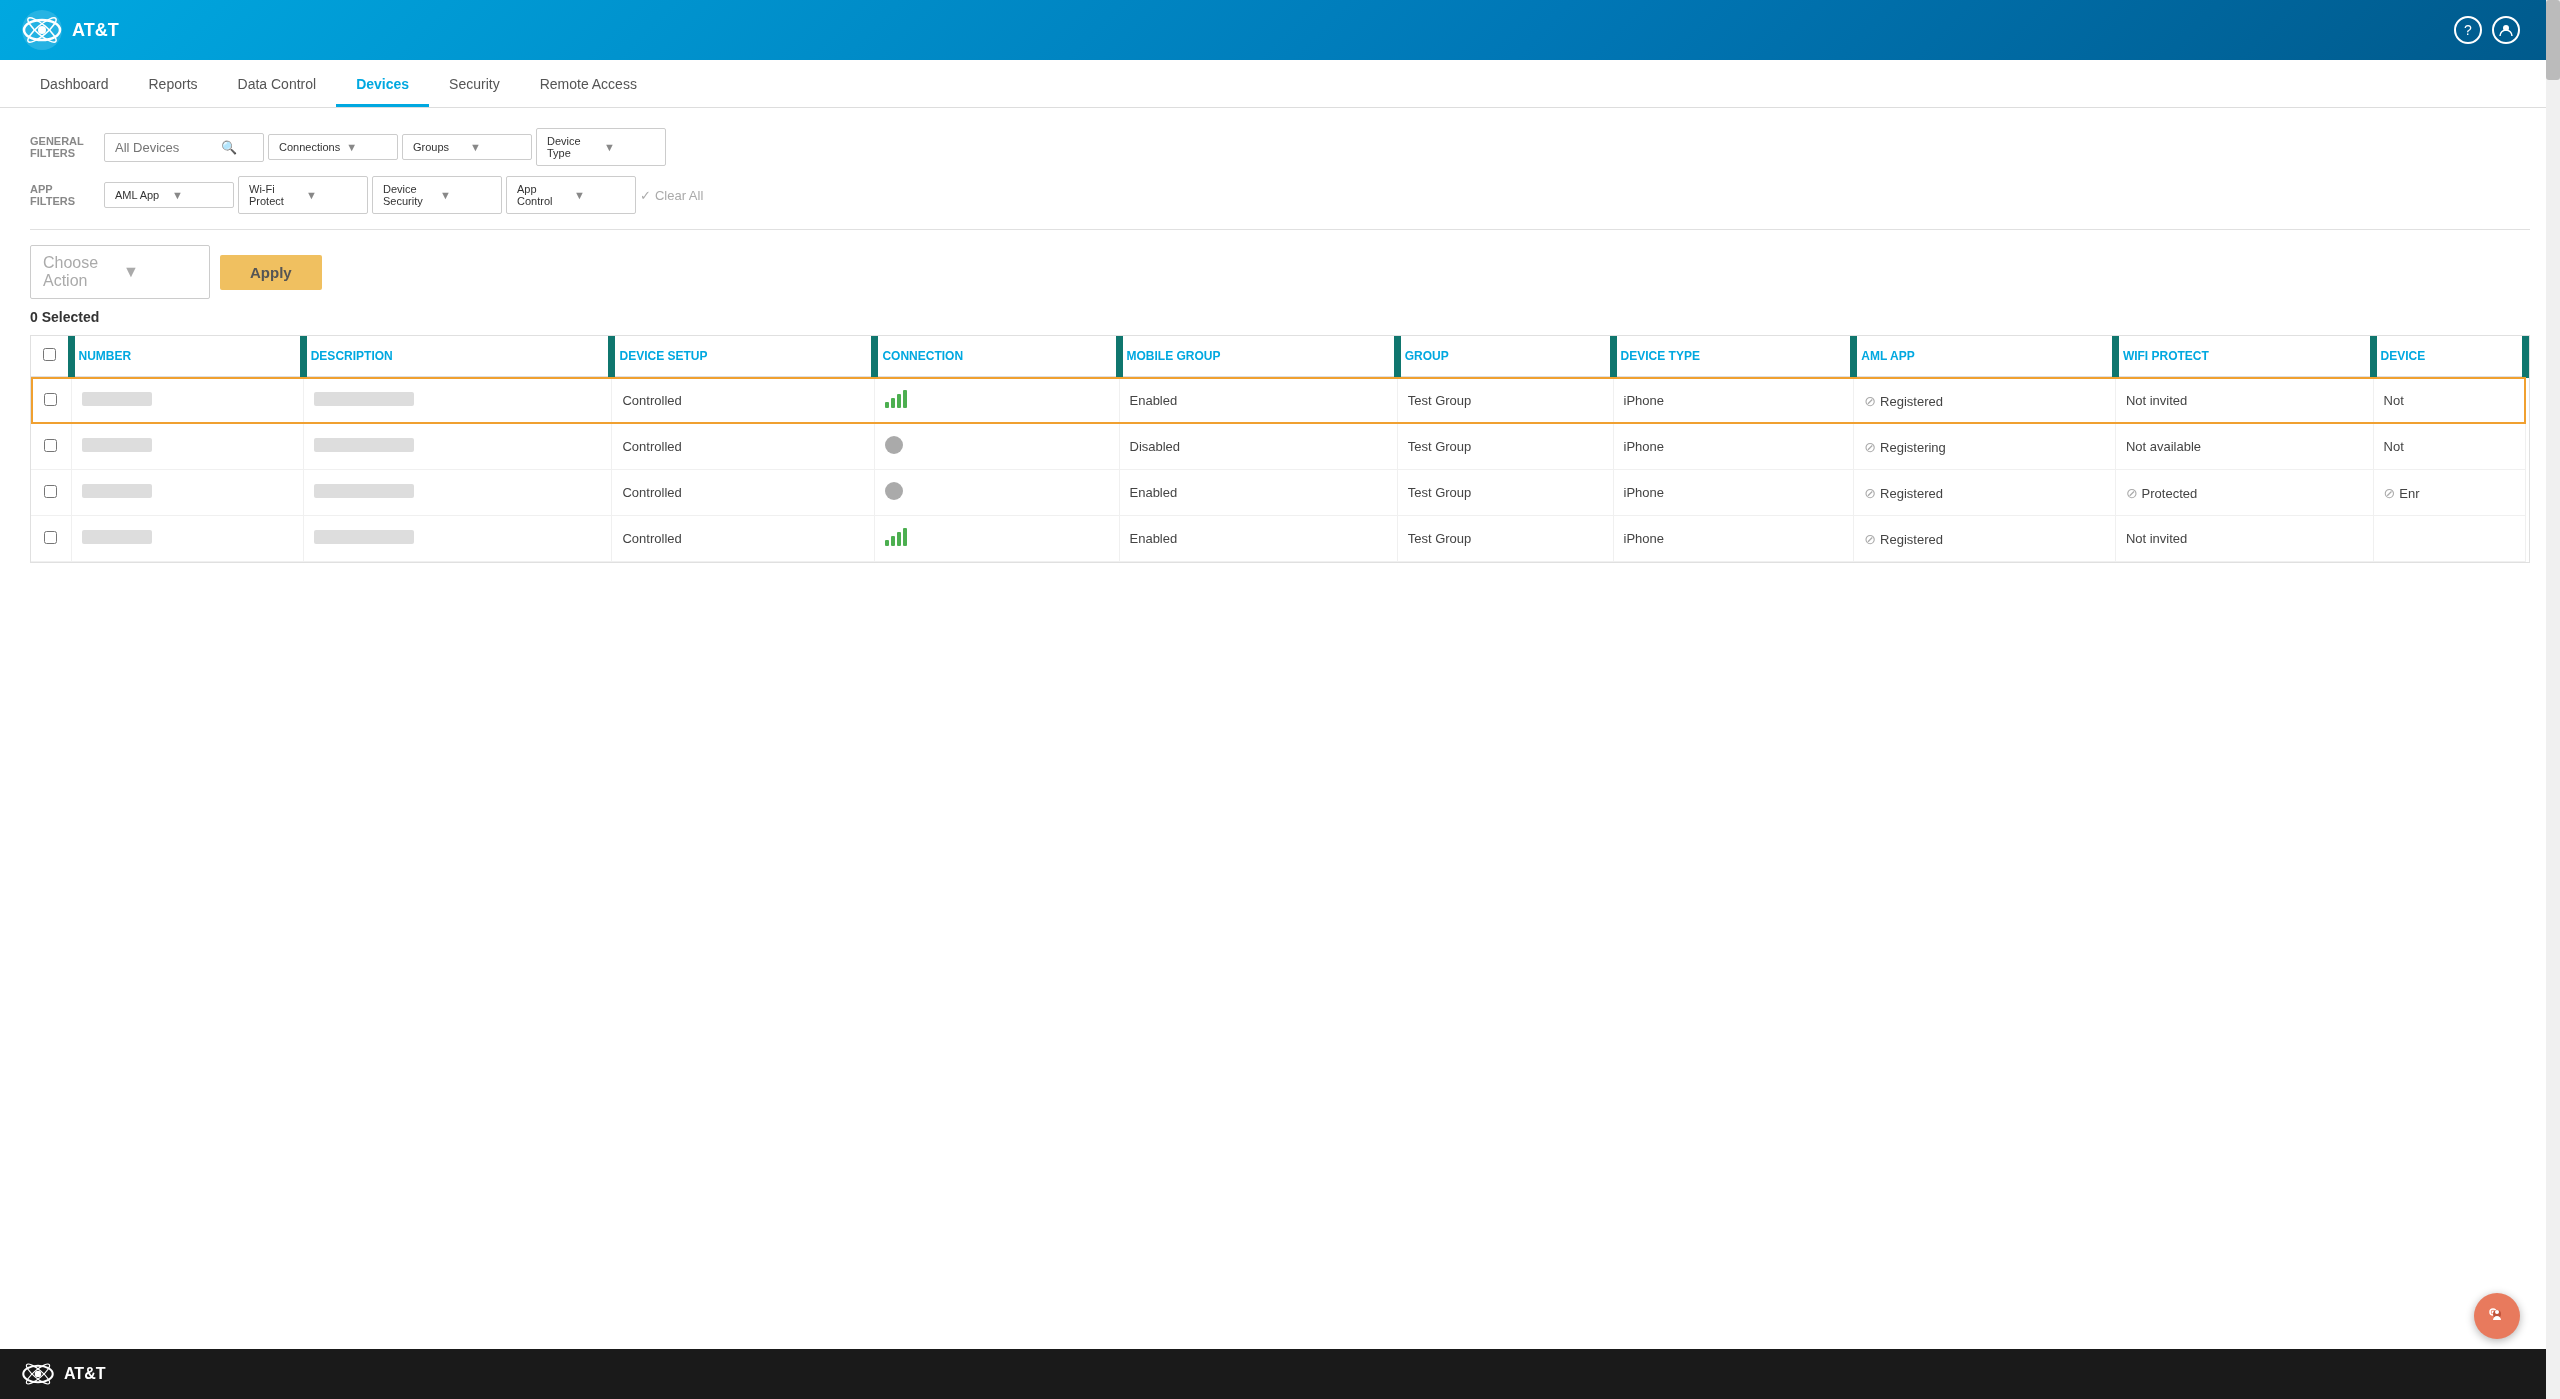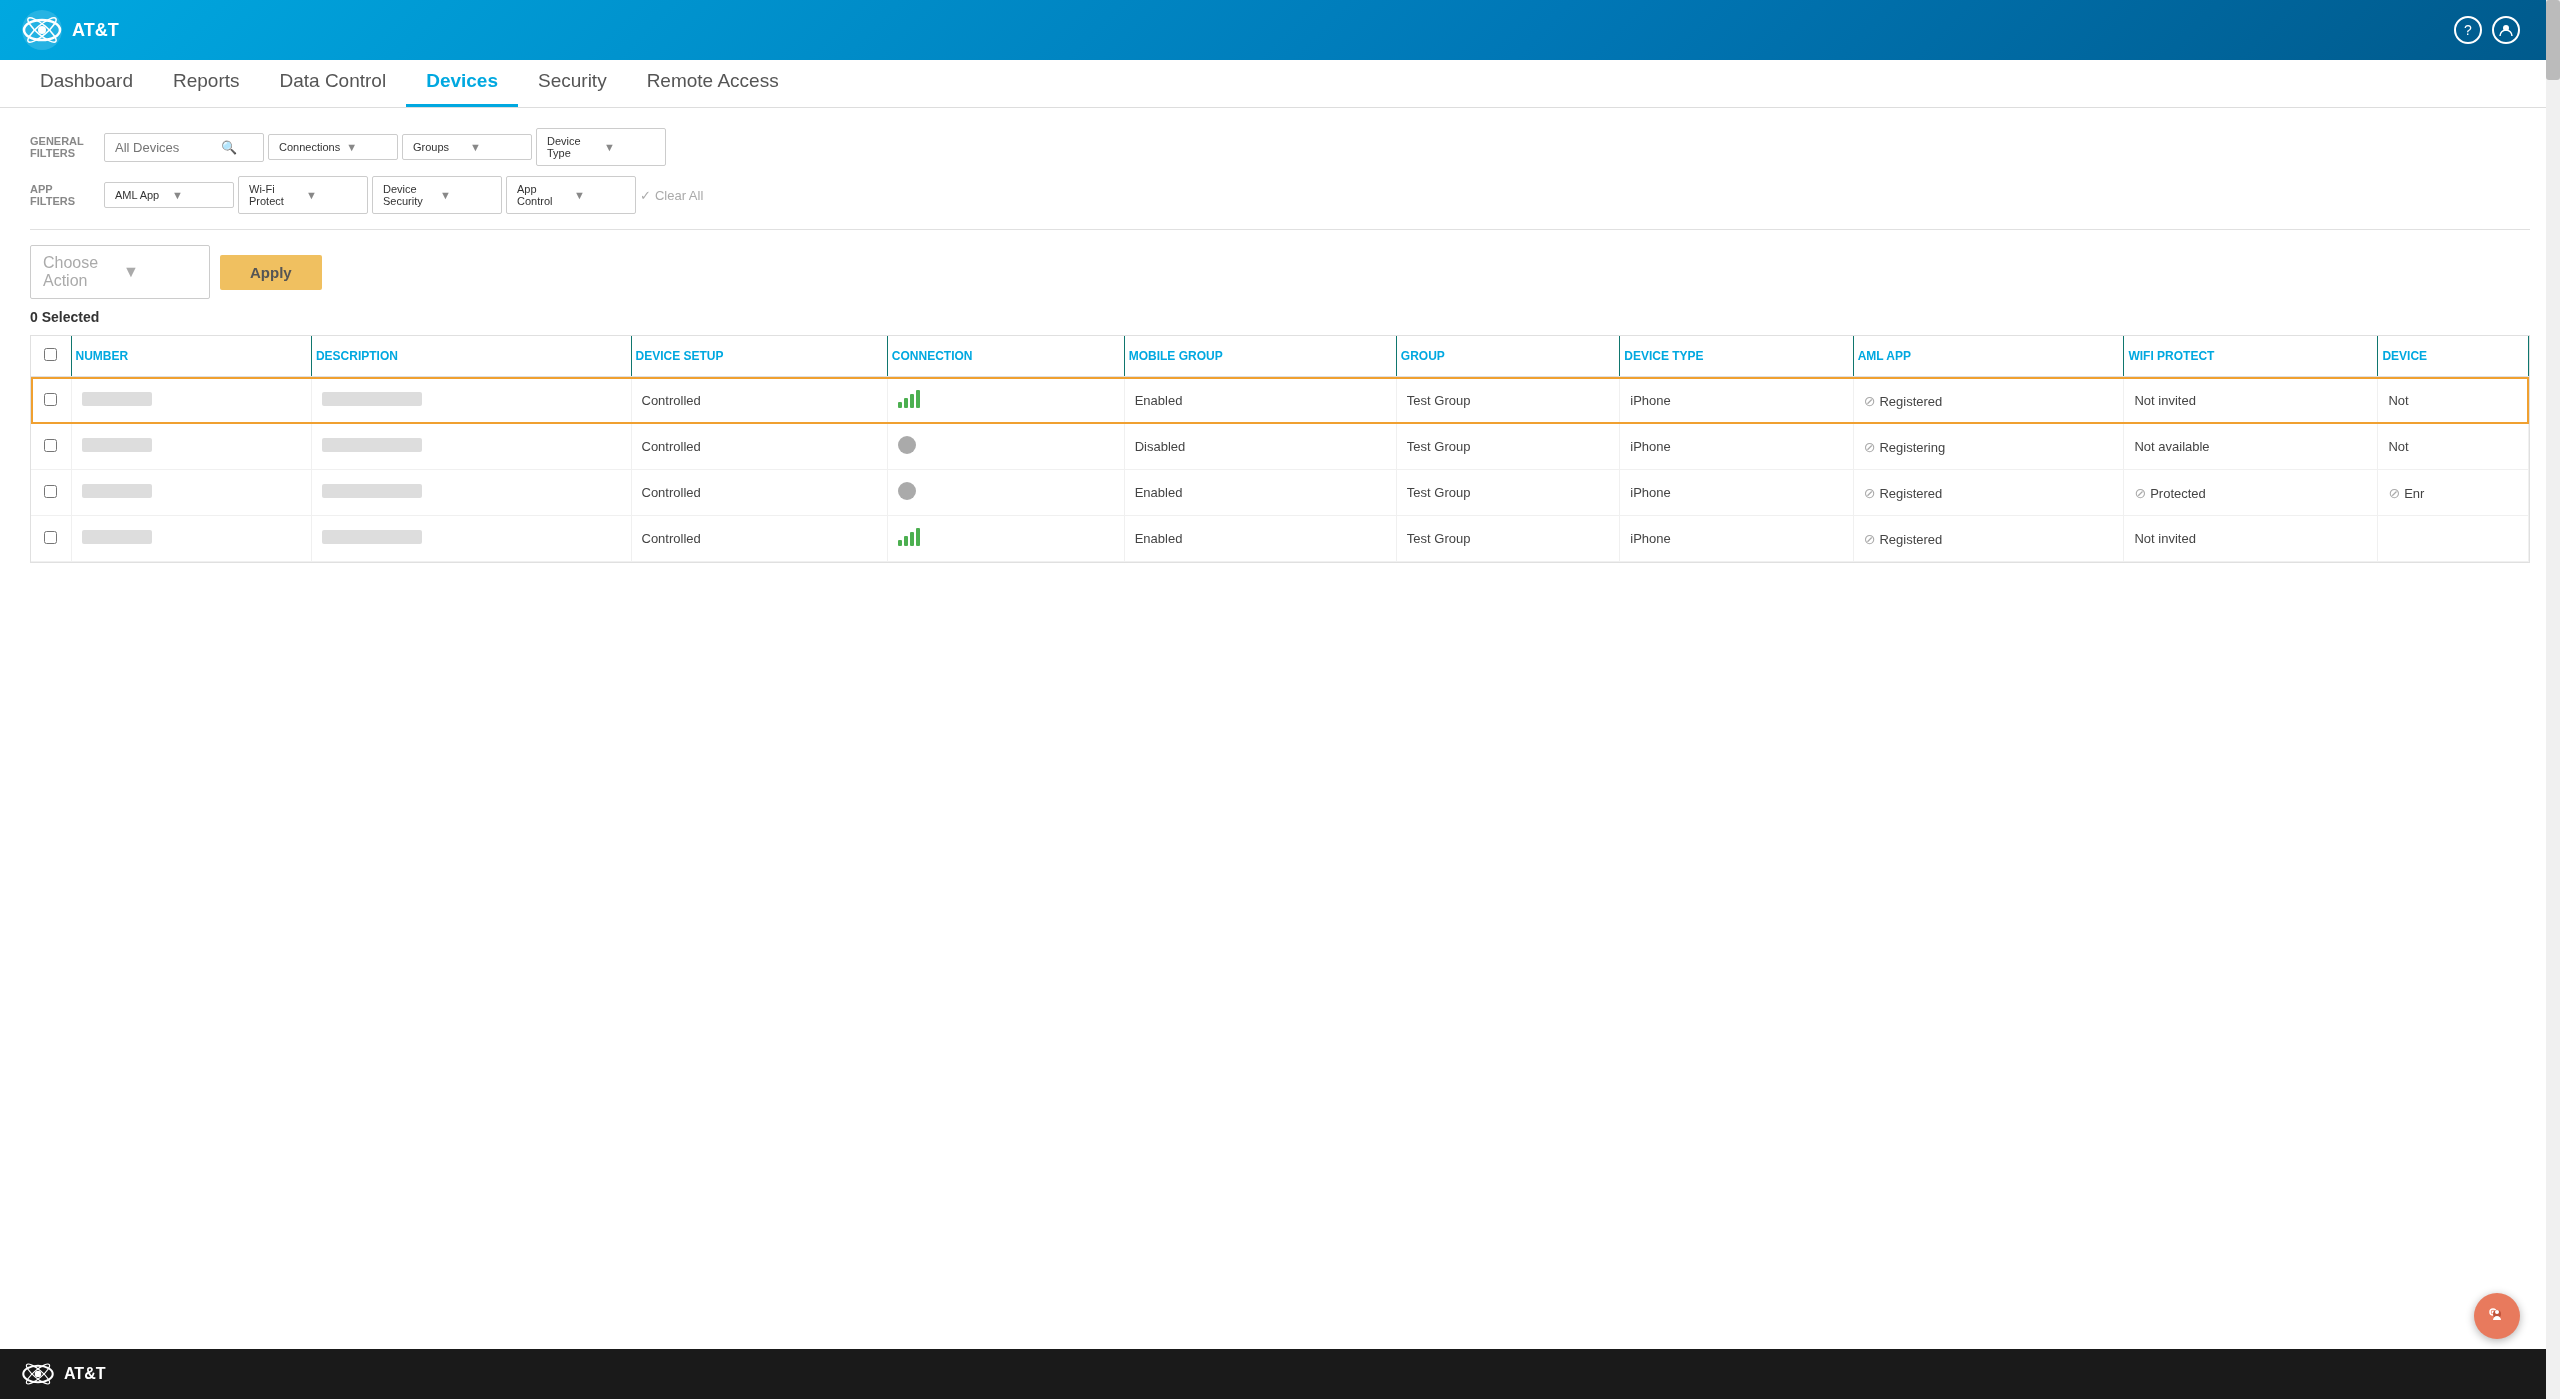--- a/index.html
+++ b/index.html
@@ -55,21 +55,21 @@
       background: white;
       border-bottom: 1px solid #ddd;
       display: flex;
       align-items: flex-end;
       padding: 0 20px;
       height: 48px;
     }
     .nav-item {
       padding: 12px 20px;
       cursor: pointer;
-      font-size: 19px;
+      font-size: 14px;
       color: #555;
       border-bottom: 3px solid transparent;
       text-decoration: none;
       display: inline-block;
       white-space: nowrap;
     }
     .nav-item.active {
       color: #00a8e0;
       border-bottom: 3px solid #00a8e0;
       font-weight: bold;
@@ -237,21 +237,21 @@
       background: white;
       border-bottom: 2px solid #e0e0e0;
     }
     thead th {
       padding: 12px 4px;
       text-align: left;
       font-size: 12px;
       font-weight: bold;
       color: #00a8e0;
       white-space: nowrap;
-      border-right: 1px solid #0f766e;
+      border-right: 7px solid #0f766e;
     }
     thead th:first-child {
       width: 40px;
       text-align: center;
     }
     tbody tr {
       border-bottom: 1px solid #f0f0f0;
       background: white;
     }
     tbody tr.highlighted {

